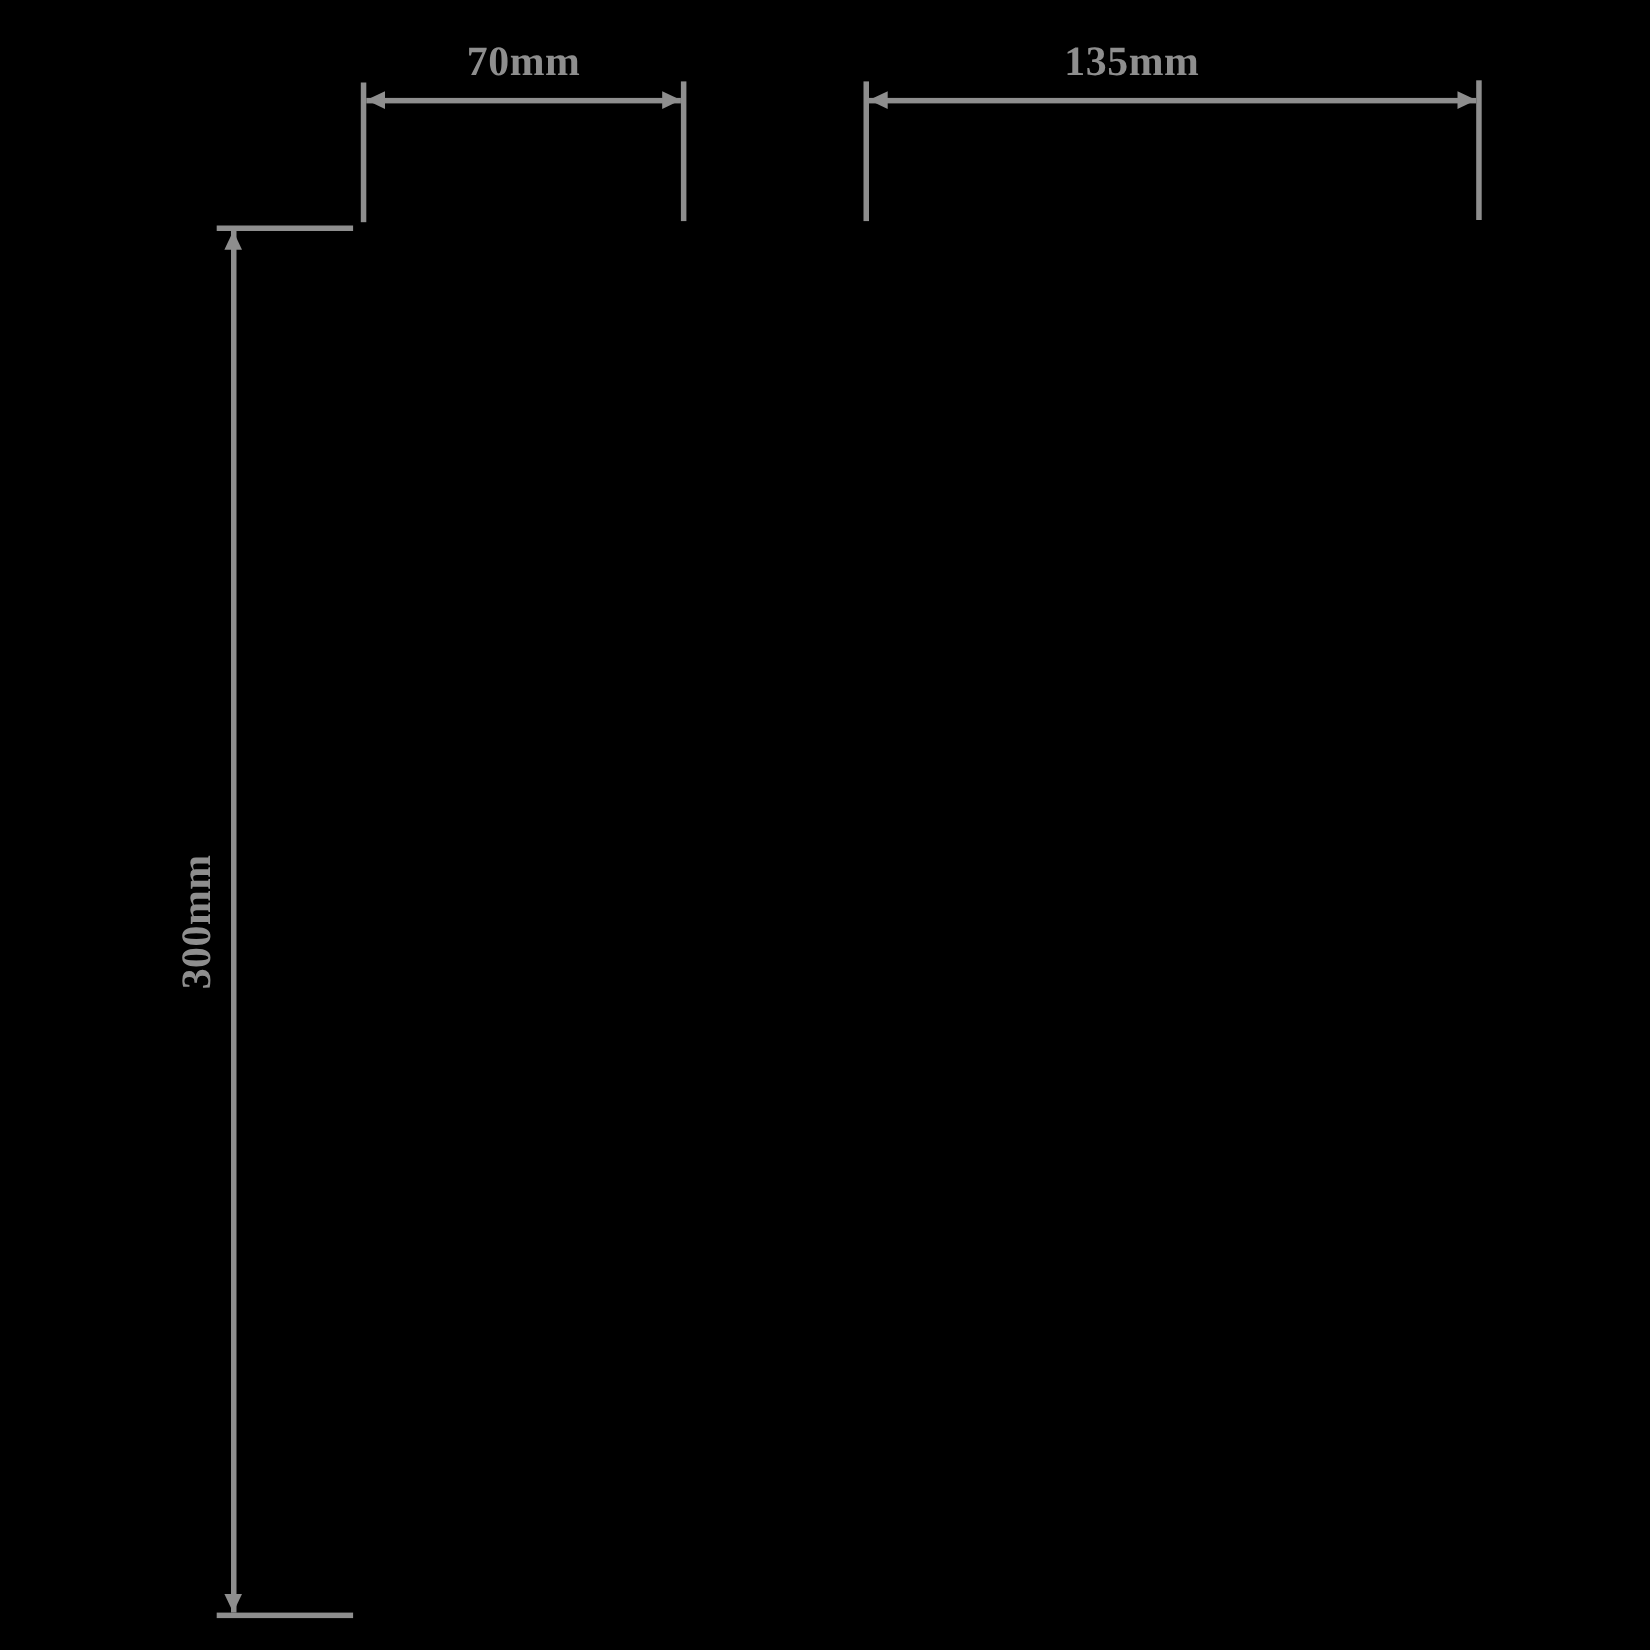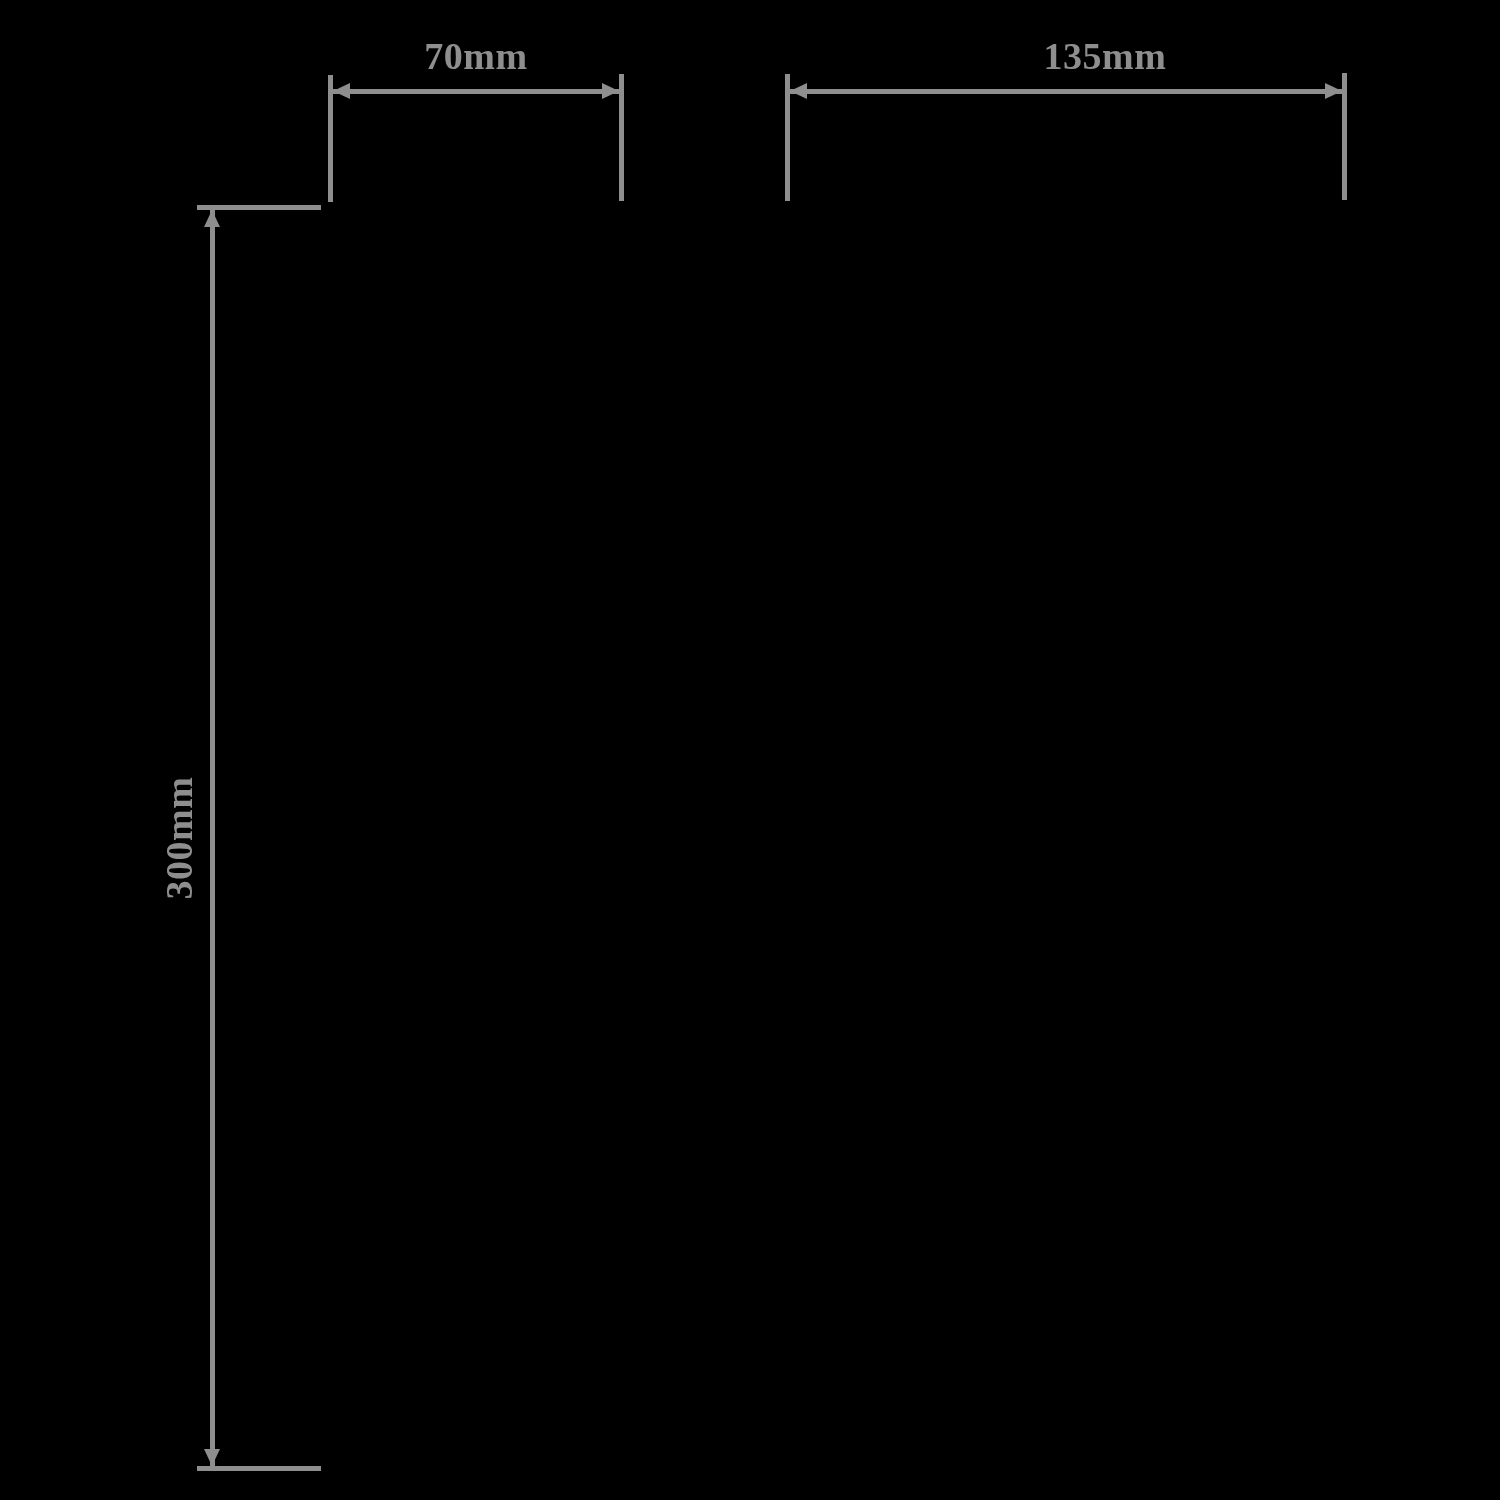--- a/index.html
+++ b/index.html
@@ -87,21 +87,21 @@
   <div>
     <div class="dim-label" style="left:366px; top:37px;">70mm</div>
     <div class="vline" style="left:328px; top:75px; height:127px;"></div>
     <div class="vline" style="left:619px; top:74px; height:127px;"></div>
     <div class="dimline-h" style="left:333px; top:89px; width:286px;"></div>
     <div class="arr arr-left" style="left:333px; top:83px;"></div>
     <div class="arr arr-right" style="left:602px; top:83px;"></div>
   </div>
 
   <div>
-    <div class="dim-label" style="left:995px; top:37px;">135mm</div>
+    <div class="dim-label" style="left:919px; top:37px;">135mm</div>
     <div class="vline" style="left:785px; top:74px; height:127px;"></div>
     <div class="vline" style="left:1342px; top:73px; height:127px;"></div>
     <div class="dimline-h" style="left:790px; top:89px; width:552px;"></div>
     <div class="arr arr-left" style="left:790px; top:83px;"></div>
     <div class="arr arr-right" style="left:1325px; top:83px;"></div>
   </div>
 
   <div>
     <div class="dim-label dim-label-rotated" style="left:69px; top:819px;">300mm</div>
     <div class="hline" style="left:197px; top:205px; width:124px;"></div>

